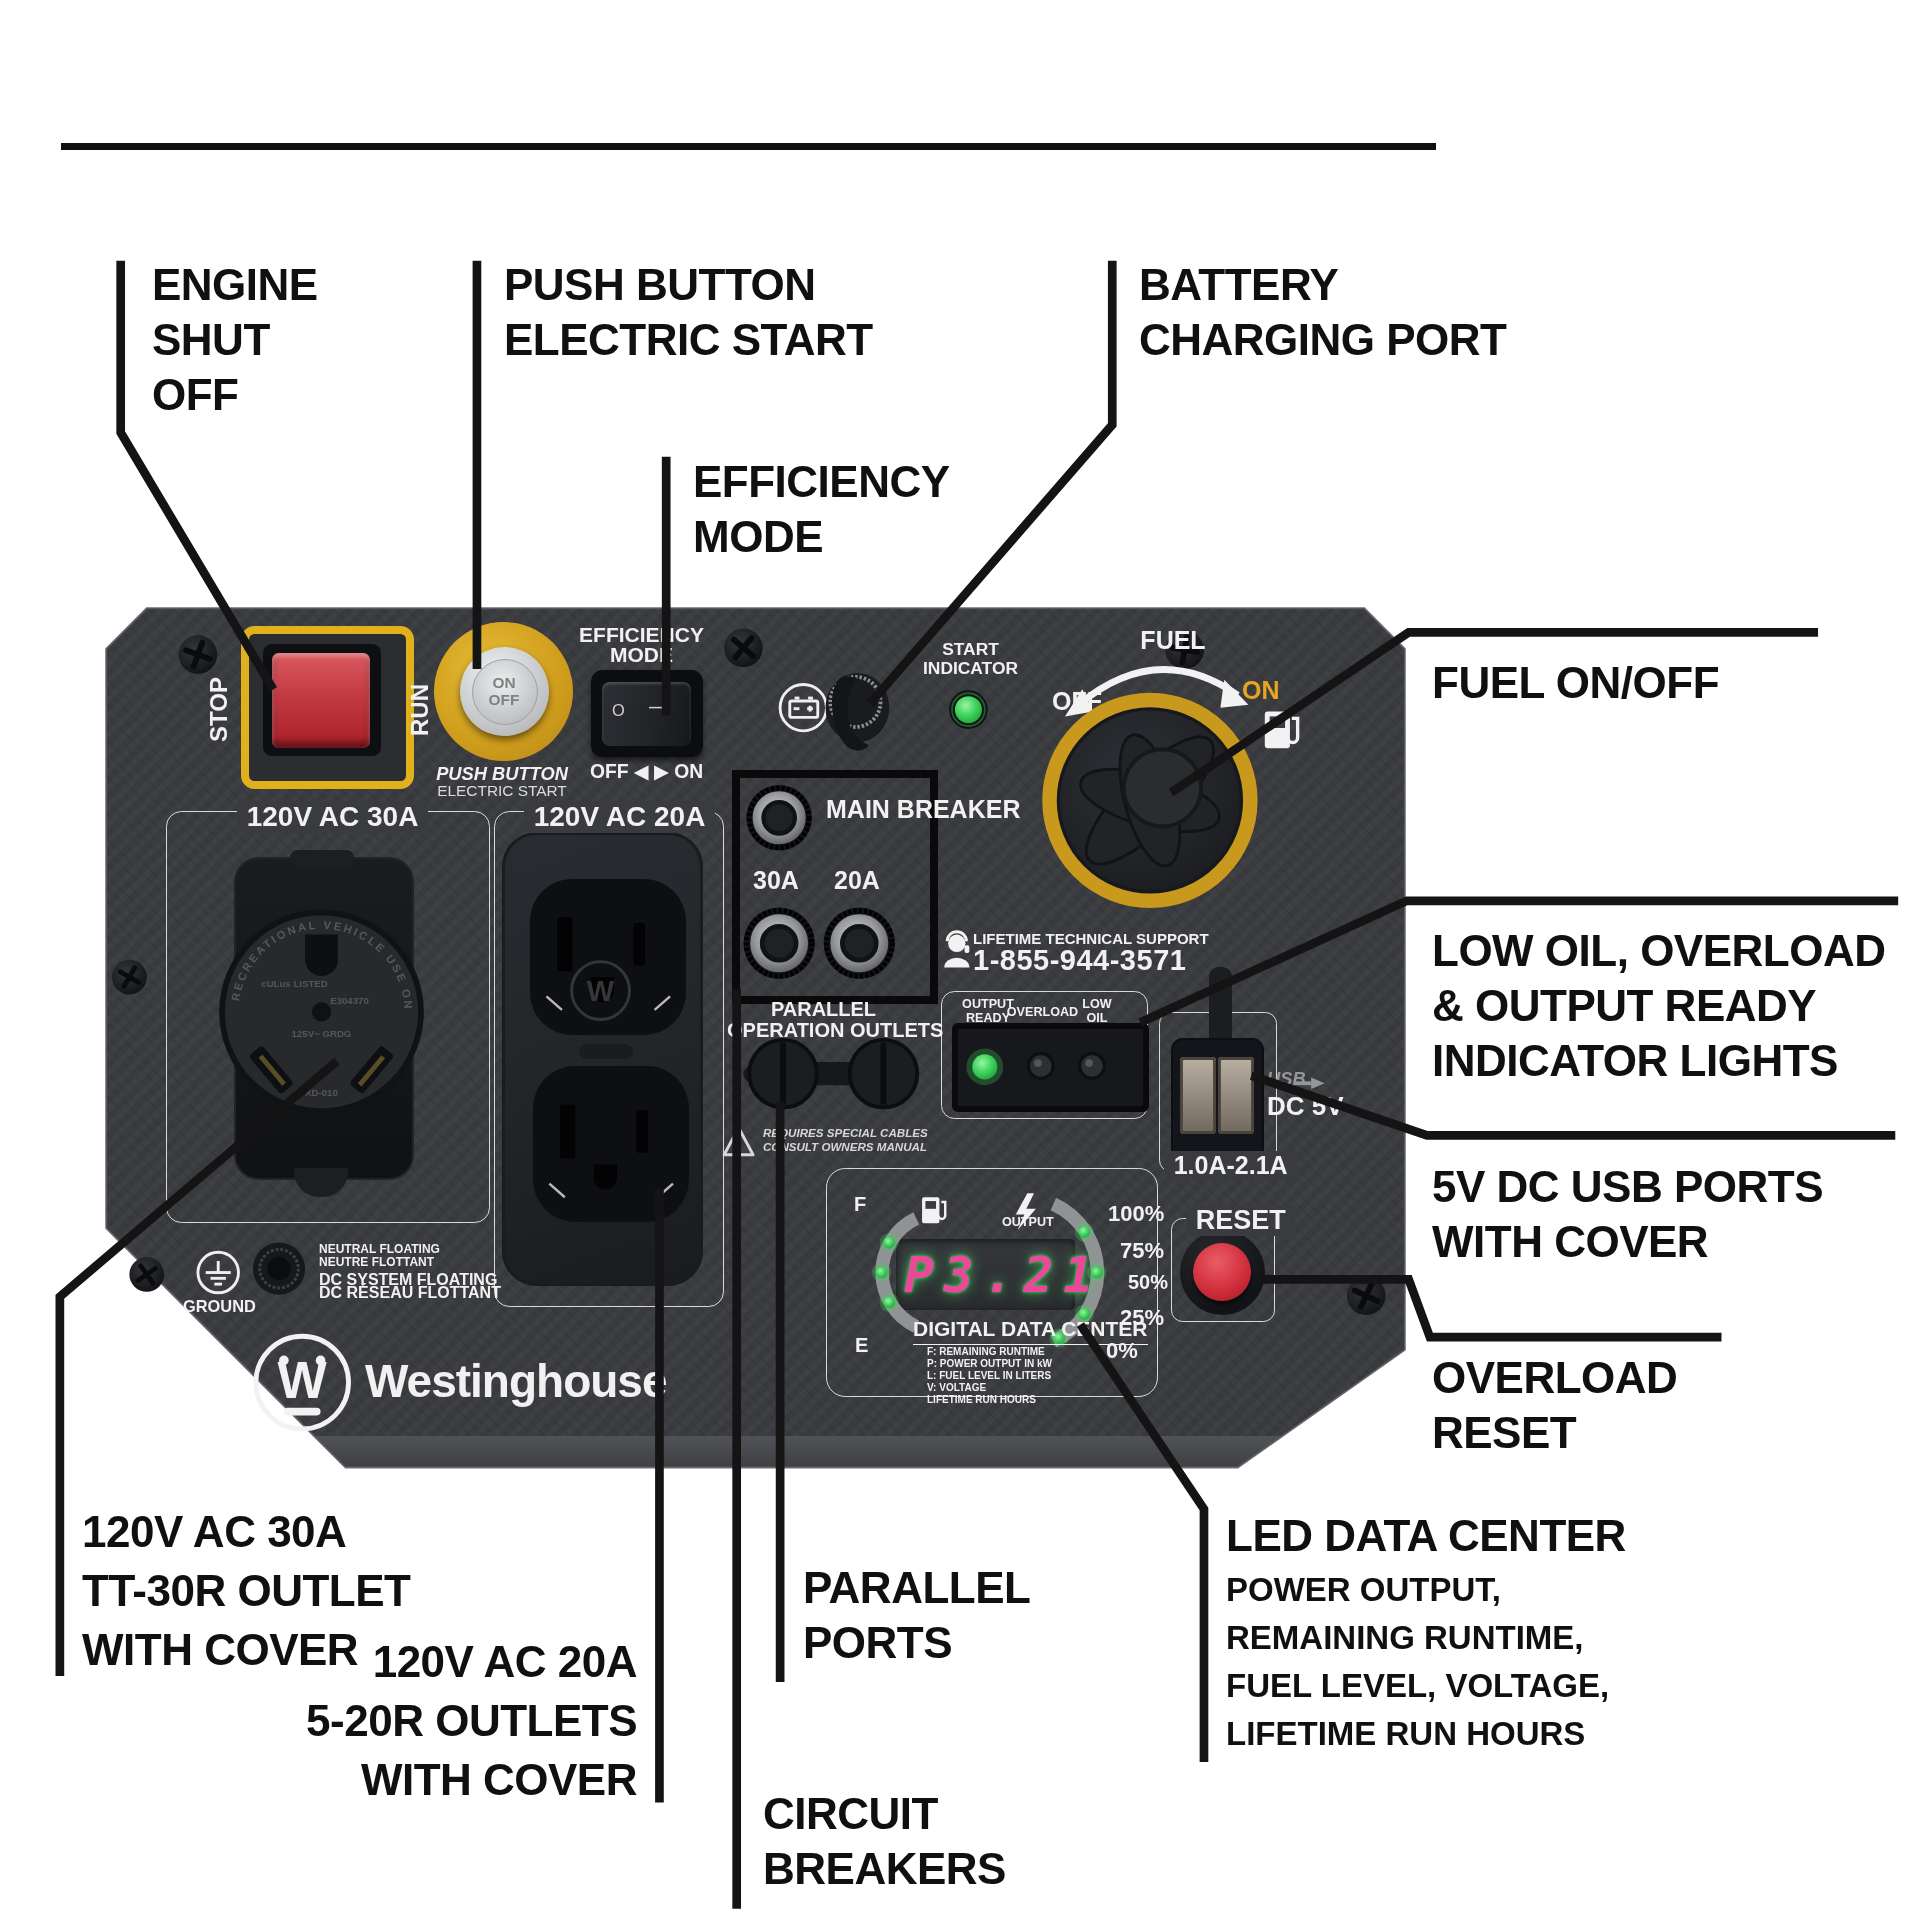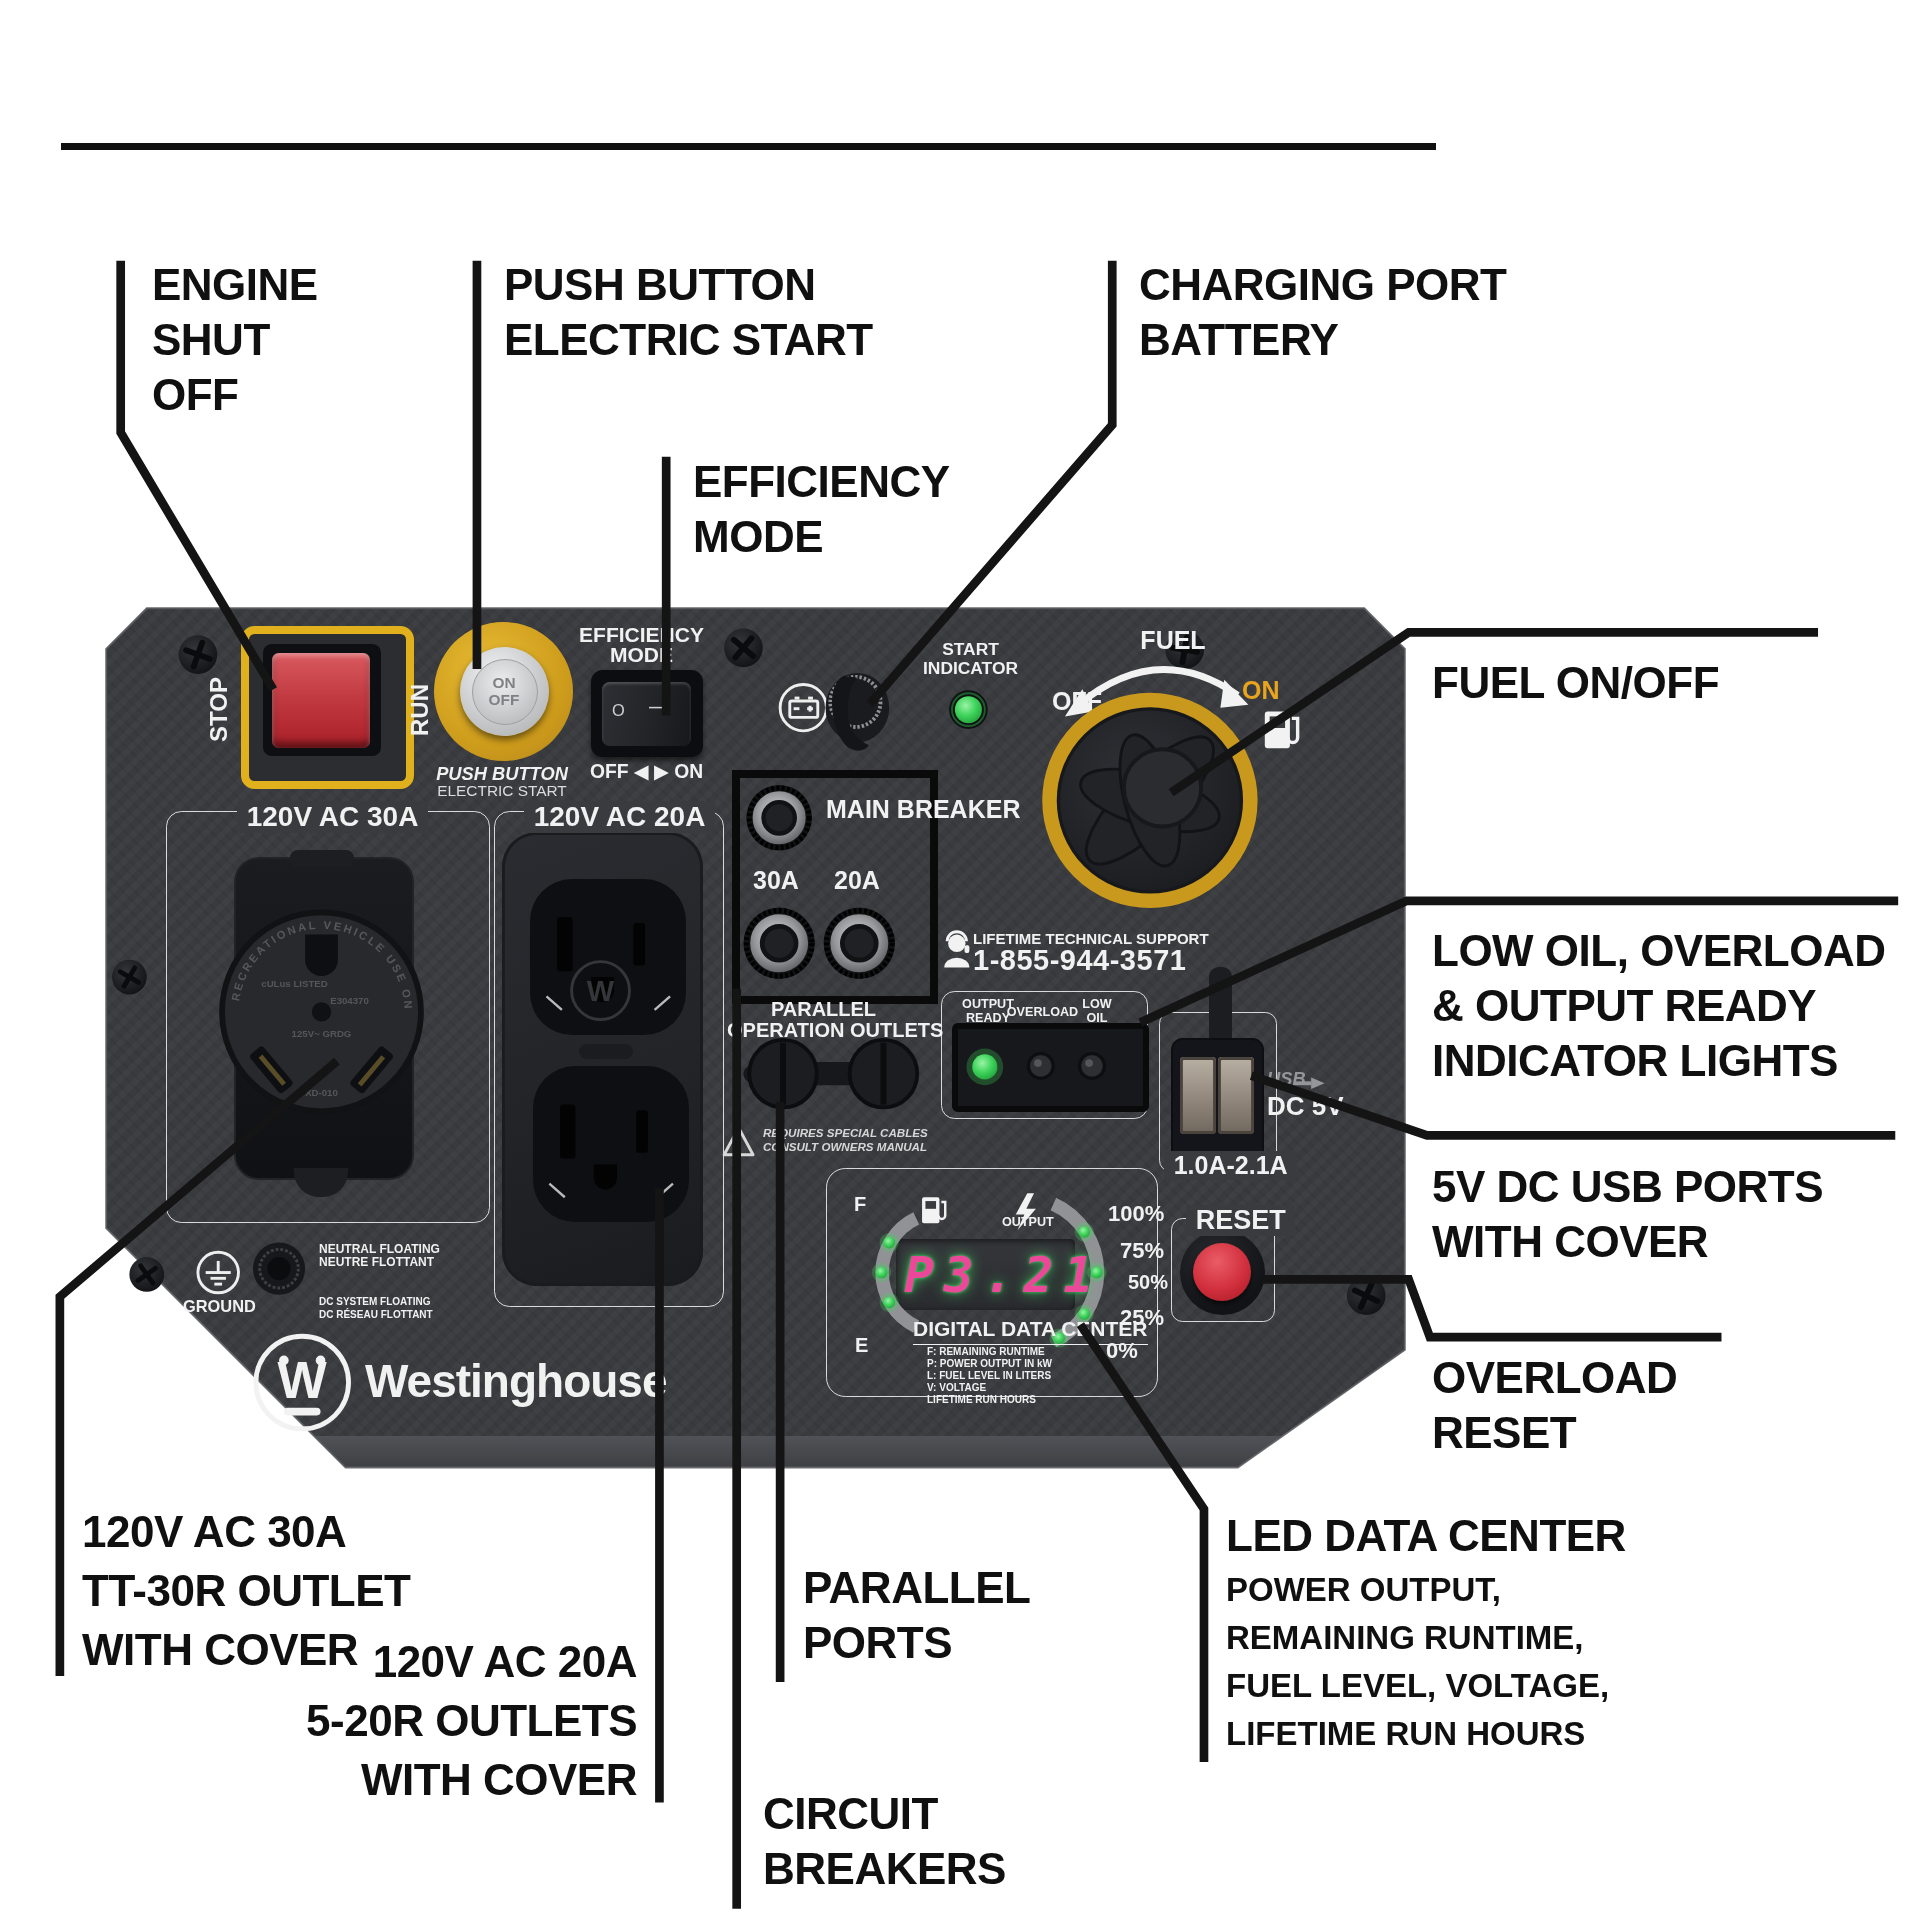--- a/index.html
+++ b/index.html
@@ -424,21 +424,21 @@
     <div>L: FUEL LEVEL IN LITERS</div>
       <div>V: VOLTAGE</div>
     <div>LIFETIME RUN HOURS</div>
   </div>
 
   <div class="onp" style="left:183px;top:1297px;font-size:16.4px;">GROUND</div>
   <div class="onp" style="left:319px;top:1243px;font-size:12px;line-height:13px;">
     <div>NEUTRAL FLOATING</div>
       <div>NEUTRE FLOTTANT</div>
   </div>
-  <div class="onp" style="left:319px;top:1273px;font-size:10px;line-height:13px;margin-top:22px;">
+  <div class="onp" style="left:319px;top:1273px;font-size:16px;line-height:13px;">
     <div>DC SYSTEM FLOATING</div>
       <div>DC RÉSEAU FLOTTANT</div>
   </div>
   <div class="onp" style="left:365px;top:1354px;font-size:46px;letter-spacing:-1px;">Westinghouse</div>
 
   <svg id="lines" width="1931" height="1931" viewBox="0 0 2000 2000">
     <g fill="none" stroke="#141414" stroke-width="9" stroke-linejoin="miter">
       <polyline points="125,270 125,448 283,714"></polyline>
       <polyline points="494,270 494,693"></polyline>
       <polyline points="690,473 690,741"></polyline>
@@ -458,22 +458,22 @@
   <div class="callout" style="left:152px;top:257px;">
     <div>ENGINE</div>
     <div>SHUT</div>
     <div>OFF</div>
   </div>
   <div class="callout" style="left:504px;top:257px;">
     <div>PUSH BUTTON</div>
     <div>ELECTRIC START</div>
   </div>
   <div class="callout" style="left:1139px;top:257px;">
+    <div>BATTERY</div>
     <div>CHARGING PORT</div>
-    <div>BATTERY</div>
   </div>
   <div class="callout" style="left:693px;top:454px;">
     <div>EFFICIENCY</div>
     <div>MODE</div>
   </div>
   <div class="callout" style="left:1432px;top:655px;">
     <div>FUEL ON/OFF</div>
   </div>
   <div class="callout" style="left:1432px;top:923px;">
     <div>LOW OIL, OVERLOAD</div>

